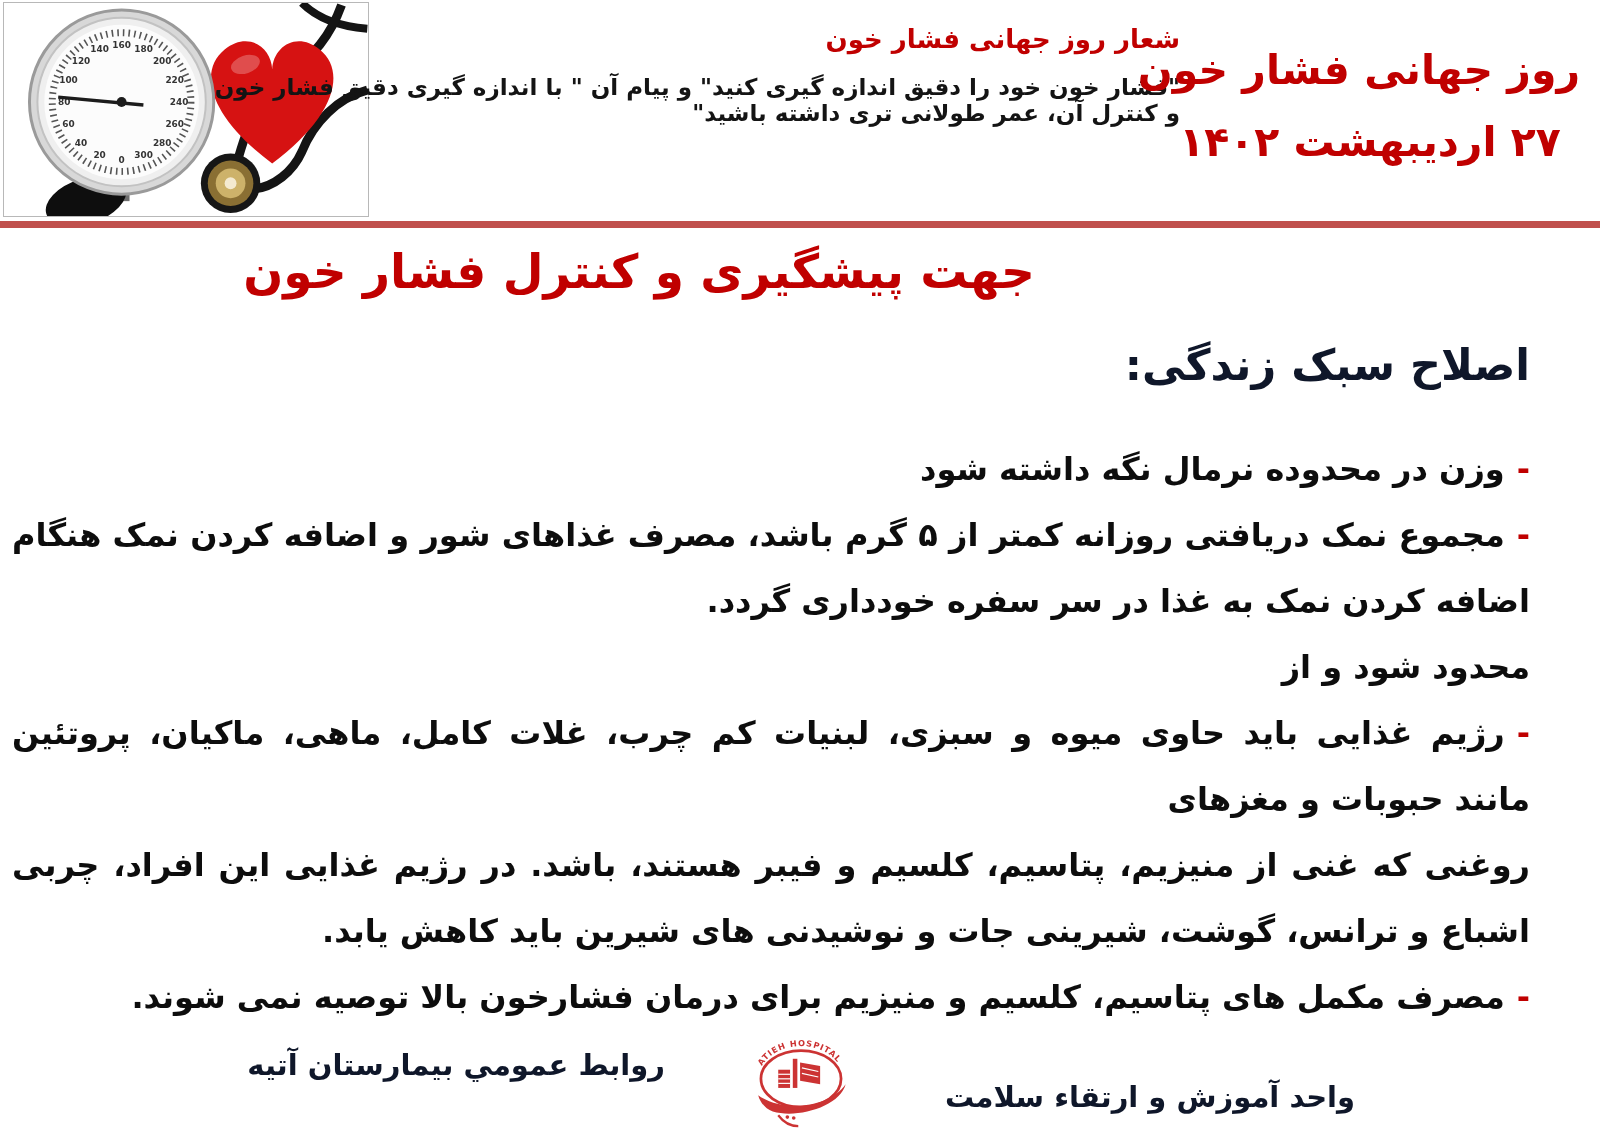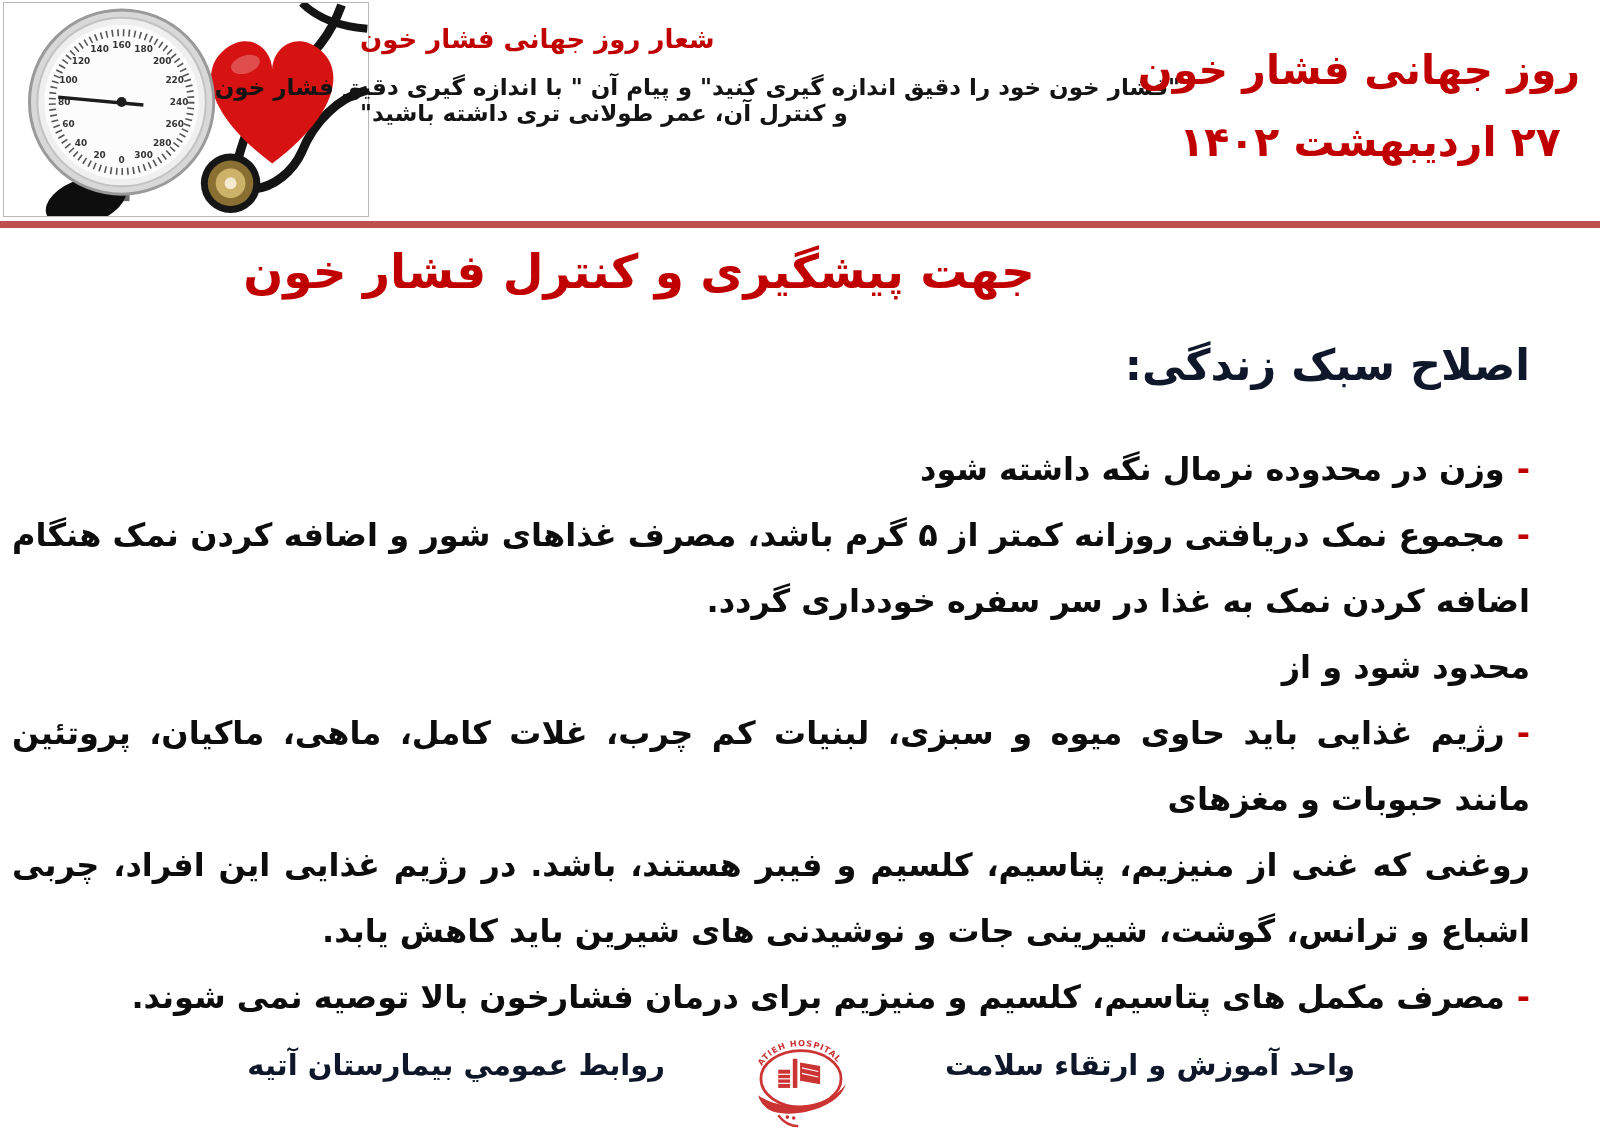--- a/index.html
+++ b/index.html
@@ -7,21 +7,21 @@
     position:relative; width:1600px; height:1131px; overflow:hidden;
     background:#ffffff; font-family:"DejaVu Sans", sans-serif;
   }
   
   .photo {
     position:absolute; left:3px; top:2px; width:366px; height:215px;
     border:1px solid #b8b8b8; background:#fff; box-sizing:border-box;
   }
   .photo svg { width:100%; height:100%; display:block; }
   .divider { position:absolute; left:0; top:221px; width:1600px; height:7px; background:#C0504D; }
-  .slogan { position:absolute; left:360px; top:24px; width:820px; text-align:left; direction:rtl; }
+  .slogan { position:absolute; left:360px; top:24px; width:820px; text-align:right; direction:rtl; }
   .slogan-title { color:#C00000; font-size:26px; font-weight:bold; }
   .slogan-l1 { margin-top:20px; color:#141414; font-size:23px; font-weight:bold; white-space:nowrap; }
   .slogan-l2 { color:#141414; font-size:23px; font-weight:bold; }
   .event {
     position:absolute; left:1160px; top:34px; width:420px; text-align:center; direction:rtl;
     color:#C00000; font-weight:bold; font-size:41px; line-height:72px; white-space:nowrap;
   }
   
   .main-title {
     position:absolute; left:0; top:244px; width:1278px; text-align:center; direction:rtl;
@@ -38,21 +38,21 @@
   }
   .bline.j { text-align:justify; text-align-last:justify; }
   .bline.r { white-space:nowrap; }
   .marker { color:#C00000; }
   .marker:not(:empty) { margin-left:12px; }
   
   .f-unit, .f-pr {
     position:absolute; top:1048px; width:340px; text-align:center; direction:rtl;
     color:#0f172a; font-size:29px; font-weight:bold; white-space:nowrap;
   }
-  .f-unit { left:1015px; }
+  .f-unit { left:1015px;margin-top:32px; }
   .f-pr   { left:325px; }
   .logo { position:absolute; left:740px; top:1026px; width:122px; height:102px; }
   .logo svg { width:100%; height:100%; display:block; }
 </style>
 </head>
 <body>
 
 <div class="page">
 
   <div class="photo">

